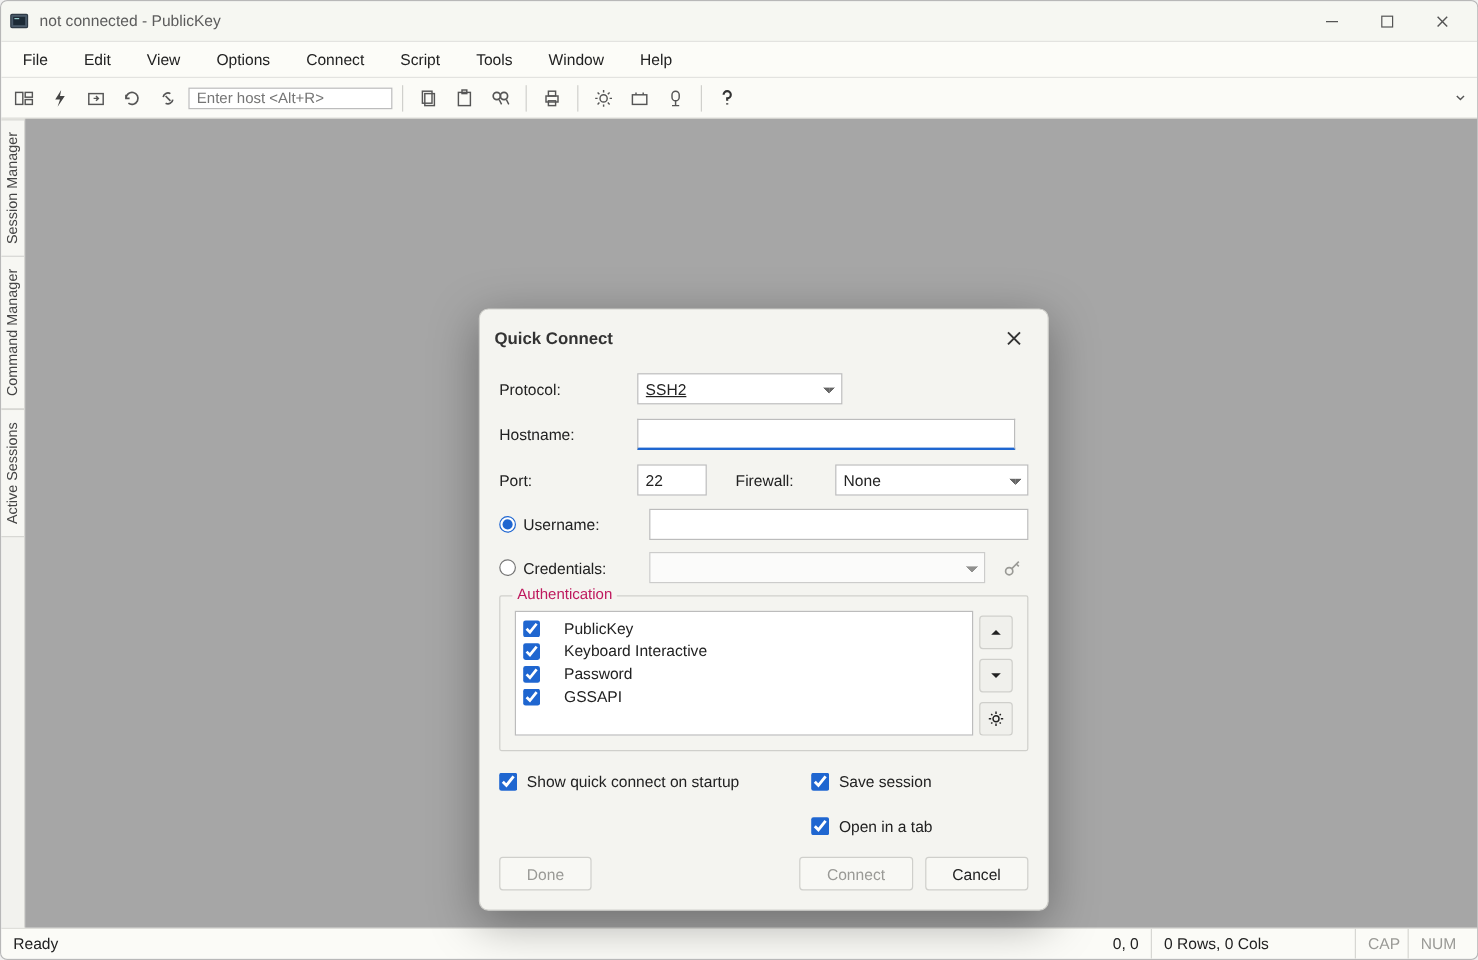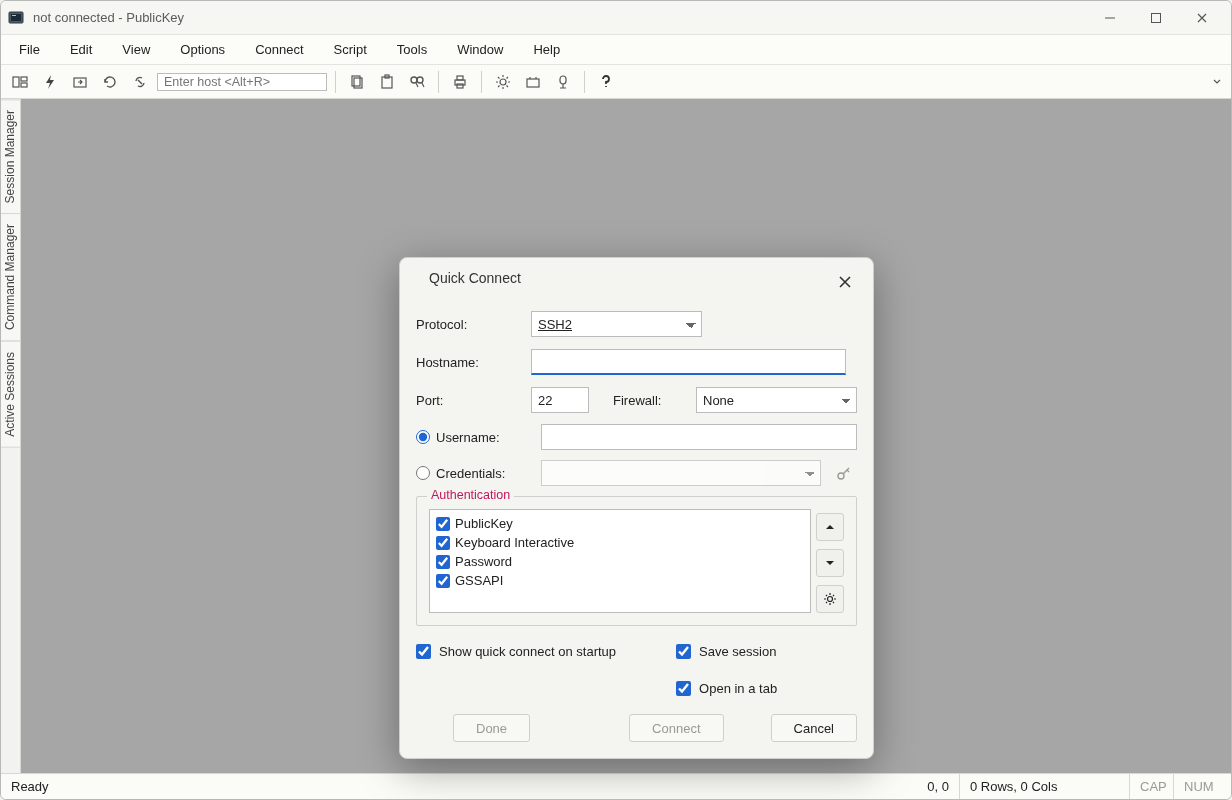--- a/index.html
+++ b/index.html
@@ -34,21 +34,21 @@
 
   
   .statusbar { height: 26px; display:flex; align-items:center; background:#fbfbf7; border-top:1px solid #d7d7d3; font-size:12.5px; color:#333; padding:0 8px;text-align:center; }
   .statusbar .cell { padding:0 10px; border-left:1px solid #d7d7d3; height:100%; display:flex; align-items:center; }
   .statusbar .cell:first-child { border-left:none; flex:1; padding-left:2px;}
   .status-right { display:flex; height:100%; }
 
   
   .dialog-overlay { position:absolute; left:0; top:0; right:0; bottom:0; }
   .dialog { position:absolute; left:378px; top:158px; width:475px; background:#f4f4f0; border:1px solid #cfcfcb; border-radius:8px; box-shadow: 0 10px 40px rgba(0,0,0,0.35); }
-  .dialog-header { display:flex; padding:12px 16px 10px 29px; }
+  .dialog-header { display:flex; align-items:center; padding:12px 16px 10px 12px;font-weight:bold; }
   .dialog-title { font-size:14px; color:#333; flex:1; }
   .dialog-close { width:24px; height:24px; display:flex; align-items:center; justify-content:center; border-radius:4px; }
 
   .dialog-body { padding: 6px 16px 14px 16px; }
   .form-row { display:flex; align-items:center; margin-bottom:10px; min-height:28px; }
   .form-label { width:115px; color:#222; }
   .form-row .control { flex:1; display:flex; align-items:center; gap:18px; }
   select.win, input.win { height:26px; border:1px solid #bcbcbc; background:#fff; padding:0 6px; font-size:13px; }
   select.win { appearance:none; padding-right:22px; background-image: linear-gradient(45deg, transparent 50%, #666 50%), linear-gradient(135deg, #666 50%, transparent 50%); background-position: right 10px top 11px, right 5px top 11px; background-size: 5px 5px, 5px 5px; background-repeat:no-repeat; }
   .protocol-select { width:171px;text-decoration:underline; }
@@ -60,33 +60,33 @@
   .radio-row { display:flex; align-items:center; margin-bottom:10px; }
   .radio-row input[type=radio]{ accent-color:#1f66d0; width:14px; height:14px; margin-right:6px; }
   .radio-row label { margin-right:10px; }
   .username-input { flex:1; }
   .cred-select { flex:1; background:#f0f0ec; color:#888; }
   .key-icon-btn { width:26px; height:26px; margin-left:10px; display:flex; align-items:center; justify-content:center; color:#888; }
 
   .groupbox { border:1px solid #cfcfcb; border-radius:2px; padding:12px 12px 12px 12px; position:relative; margin-top:6px; }
   .groupbox .legend { position:absolute; top:-9px; left:10px; background:#f4f4f0; padding:0 4px; font-size:12.5px; color:#be185d; }
   .auth-list { width: 382px; height:104px; border:1px solid #bcbcbc; background:#fff; overflow:auto; padding:4px 6px; }
-  .auth-item { display:flex; align-items:center; gap:5px; padding:2px 0;}
+  .auth-item { display:flex; align-items:center; gap:20px; padding:2px 0;}
   .auth-item input[type=checkbox]{ accent-color:#1f66d0; width:14px; height:14px;}
   .auth-side { position:absolute; right:12px; top:16px; display:flex; flex-direction:column; gap:8px; }
   .sq-btn { width:28px; height:28px; border:1px solid #cfcfcb; background:#f0f0ec; display:flex; align-items:center; justify-content:center; border-radius:3px; color:#999;}
   .sq-btn.disabled{ color:#c3c3bf;}
 
   .chk-row { display:flex; align-items:center; gap:8px; margin-top:14px;}
   .chk-row input[type=checkbox]{ accent-color:#1f66d0; width:15px; height:15px;}
   .bottom-options { display:flex; gap:60px; margin-top:4px; }
   .bottom-col { display:flex; flex-direction:column; gap:8px; }
 
   .dialog-footer { display:flex; gap:10px; padding: 4px 16px 16px 16px; }
-  .dlg-btn { height:28px; padding:0 22px; border:1px solid #cfcfcb; background:#f8f8f4; border-radius:3px;margin-left:37px; }
+  .dlg-btn { height:28px; padding:0 22px; border:1px solid #cfcfcb; background:#f8f8f4; border-radius:3px; }
   .dlg-btn.disabled{ color:#9a9a96; }
   .footer-spacer { flex:1; }
 </style>
 </head>
 <body>
 
 <div class="titlebar">
   <span class="app-icon">
     <svg width="16" height="16" viewBox="0 0 16 16">
         <rect x="1" y="2" width="14" height="11" rx="1" fill="#4a5a6a" stroke="#2e3a46"></rect>

